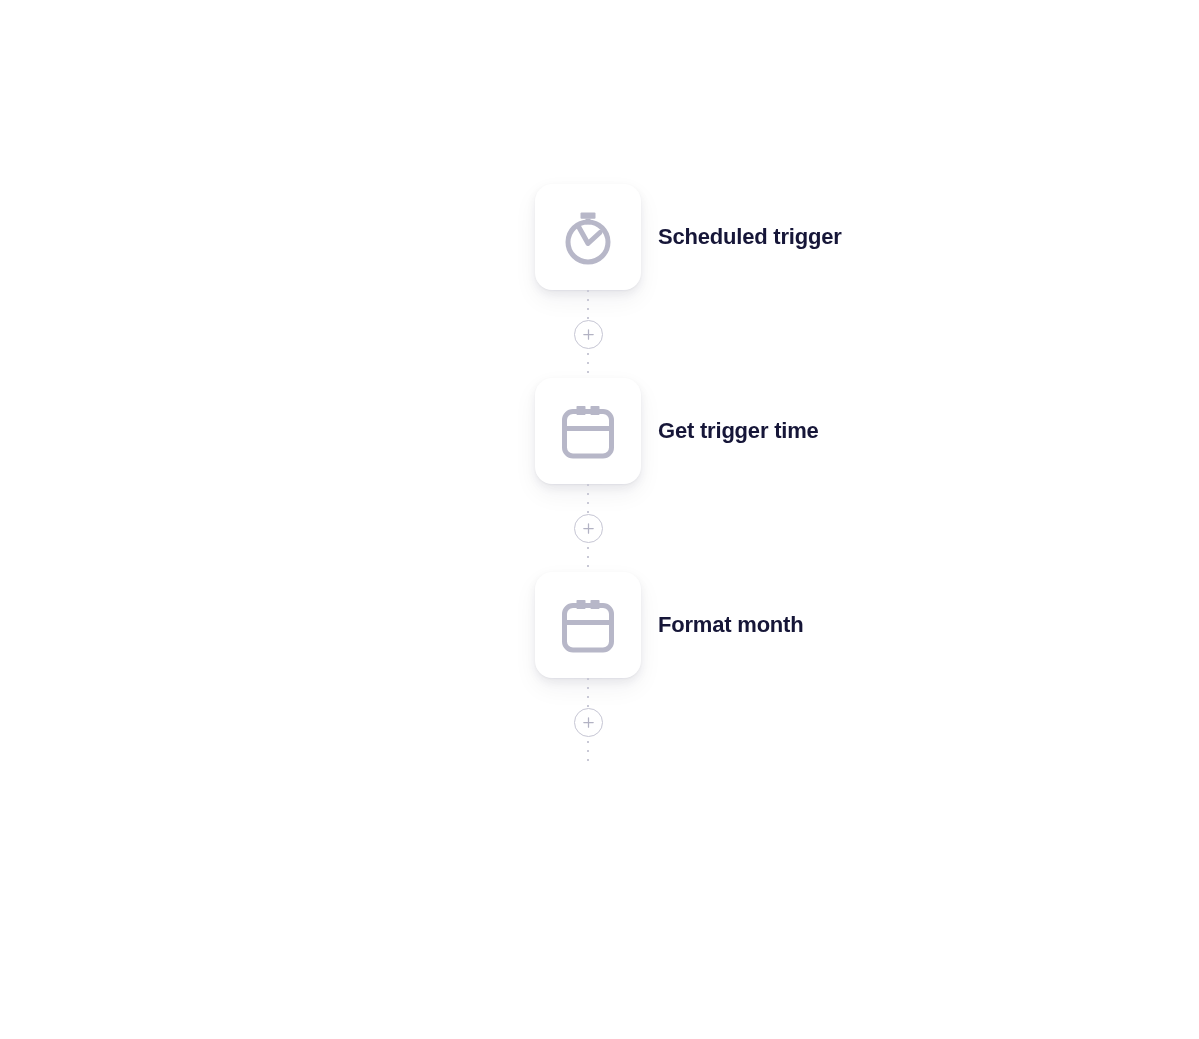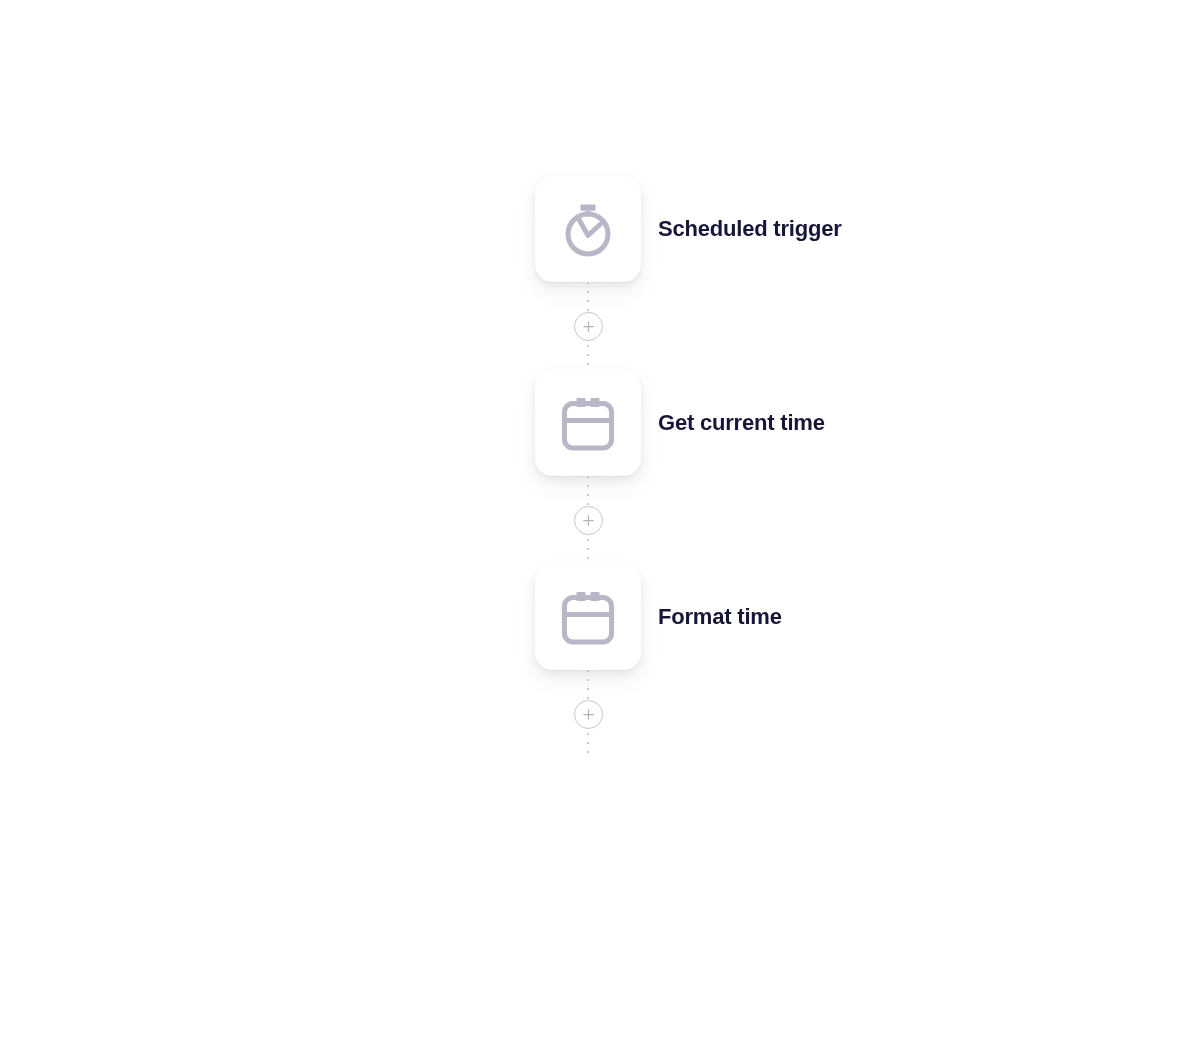--- a/index.html
+++ b/index.html
@@ -20,21 +20,21 @@
   #canvas {
     position: absolute;
     inset: 0;
     background: #ffffff;
   }
 
   
   .flow {
     position: absolute;
     left: 535px;
-    top: 176px;
+    top: 184px;
     width: 600px;
   }
 
   .node-row {
     position: relative;
     height: 106px;
     display: flex;
     align-items: center;
   }
 
@@ -165,21 +165,21 @@
       <div class="node-card">
         <span class="node-icon">
           <svg viewBox="0 0 64 64" fill="none" xmlns="http://www.w3.org/2000/svg">
             <rect x="20.5" y="7" width="9" height="9" rx="0.8" fill="currentColor"></rect>
             <rect x="34.5" y="7" width="9" height="9" rx="0.8" fill="currentColor"></rect>
             <rect x="8.5" y="12.5" width="47" height="44.5" rx="8.5" stroke="currentColor" stroke-width="5" fill="none"></rect>
             <path d="M9 29.5 H55" stroke="currentColor" stroke-width="5" stroke-linecap="butt"></path>
           </svg>
         </span>
       </div>
-      <span class="node-label">Get current time</span>
+      <span class="node-label">Get trigger time</span>
     </div>
 
     <div class="connector">
       <span class="conn-line"></span>
       <button class="plus-btn">
         <svg viewBox="0 0 24 24" fill="none" xmlns="http://www.w3.org/2000/svg">
           <path d="M12 4.5 V19.5 M4.5 12 H19.5" stroke="currentColor" stroke-width="2" stroke-linecap="round"></path>
         </svg>
       </button>
     </div>
@@ -188,21 +188,21 @@
       <div class="node-card">
         <span class="node-icon">
           <svg viewBox="0 0 64 64" fill="none" xmlns="http://www.w3.org/2000/svg">
             <rect x="20.5" y="7" width="9" height="9" rx="0.8" fill="currentColor"></rect>
             <rect x="34.5" y="7" width="9" height="9" rx="0.8" fill="currentColor"></rect>
             <rect x="8.5" y="12.5" width="47" height="44.5" rx="8.5" stroke="currentColor" stroke-width="5" fill="none"></rect>
             <path d="M9 29.5 H55" stroke="currentColor" stroke-width="5" stroke-linecap="butt"></path>
           </svg>
         </span>
       </div>
-      <span class="node-label">Format time</span>
+      <span class="node-label">Format month</span>
     </div>
 
     <div class="connector">
       <span class="conn-line"></span>
       <button class="plus-btn">
         <svg viewBox="0 0 24 24" fill="none" xmlns="http://www.w3.org/2000/svg">
           <path d="M12 4.5 V19.5 M4.5 12 H19.5" stroke="currentColor" stroke-width="2" stroke-linecap="round"></path>
         </svg>
       </button>
     </div>

